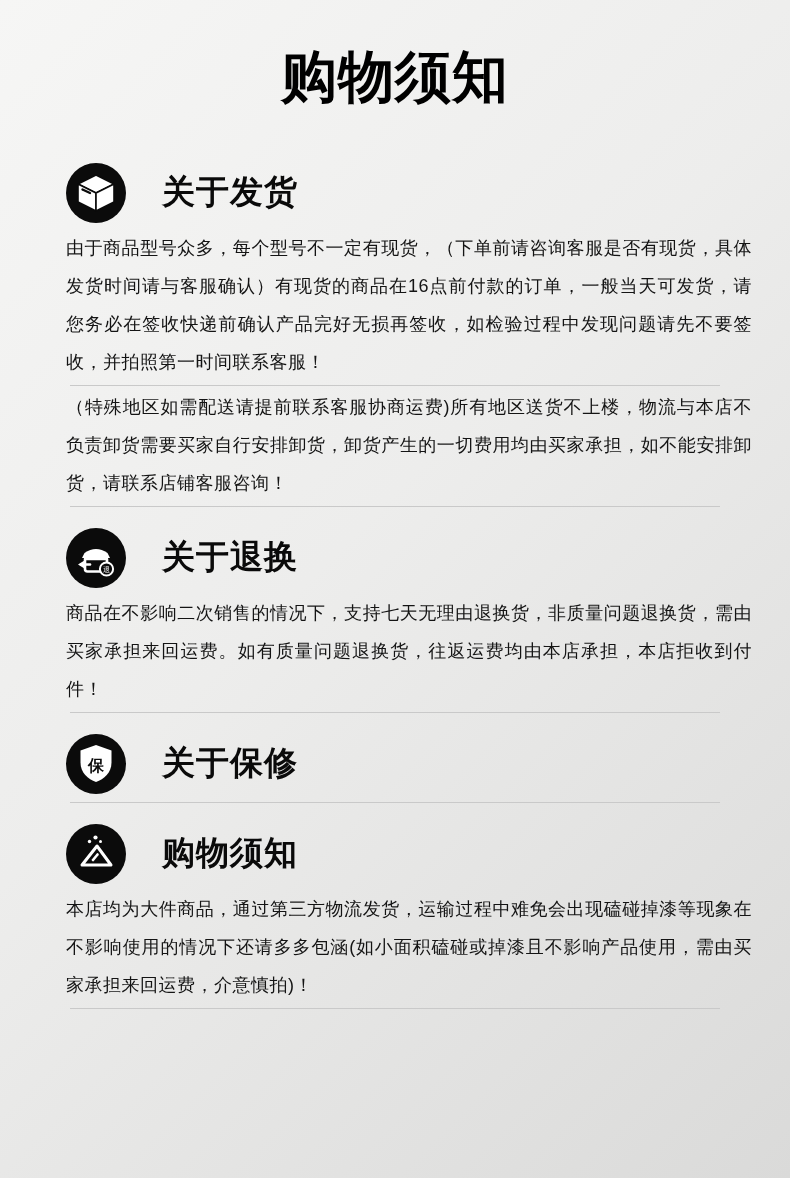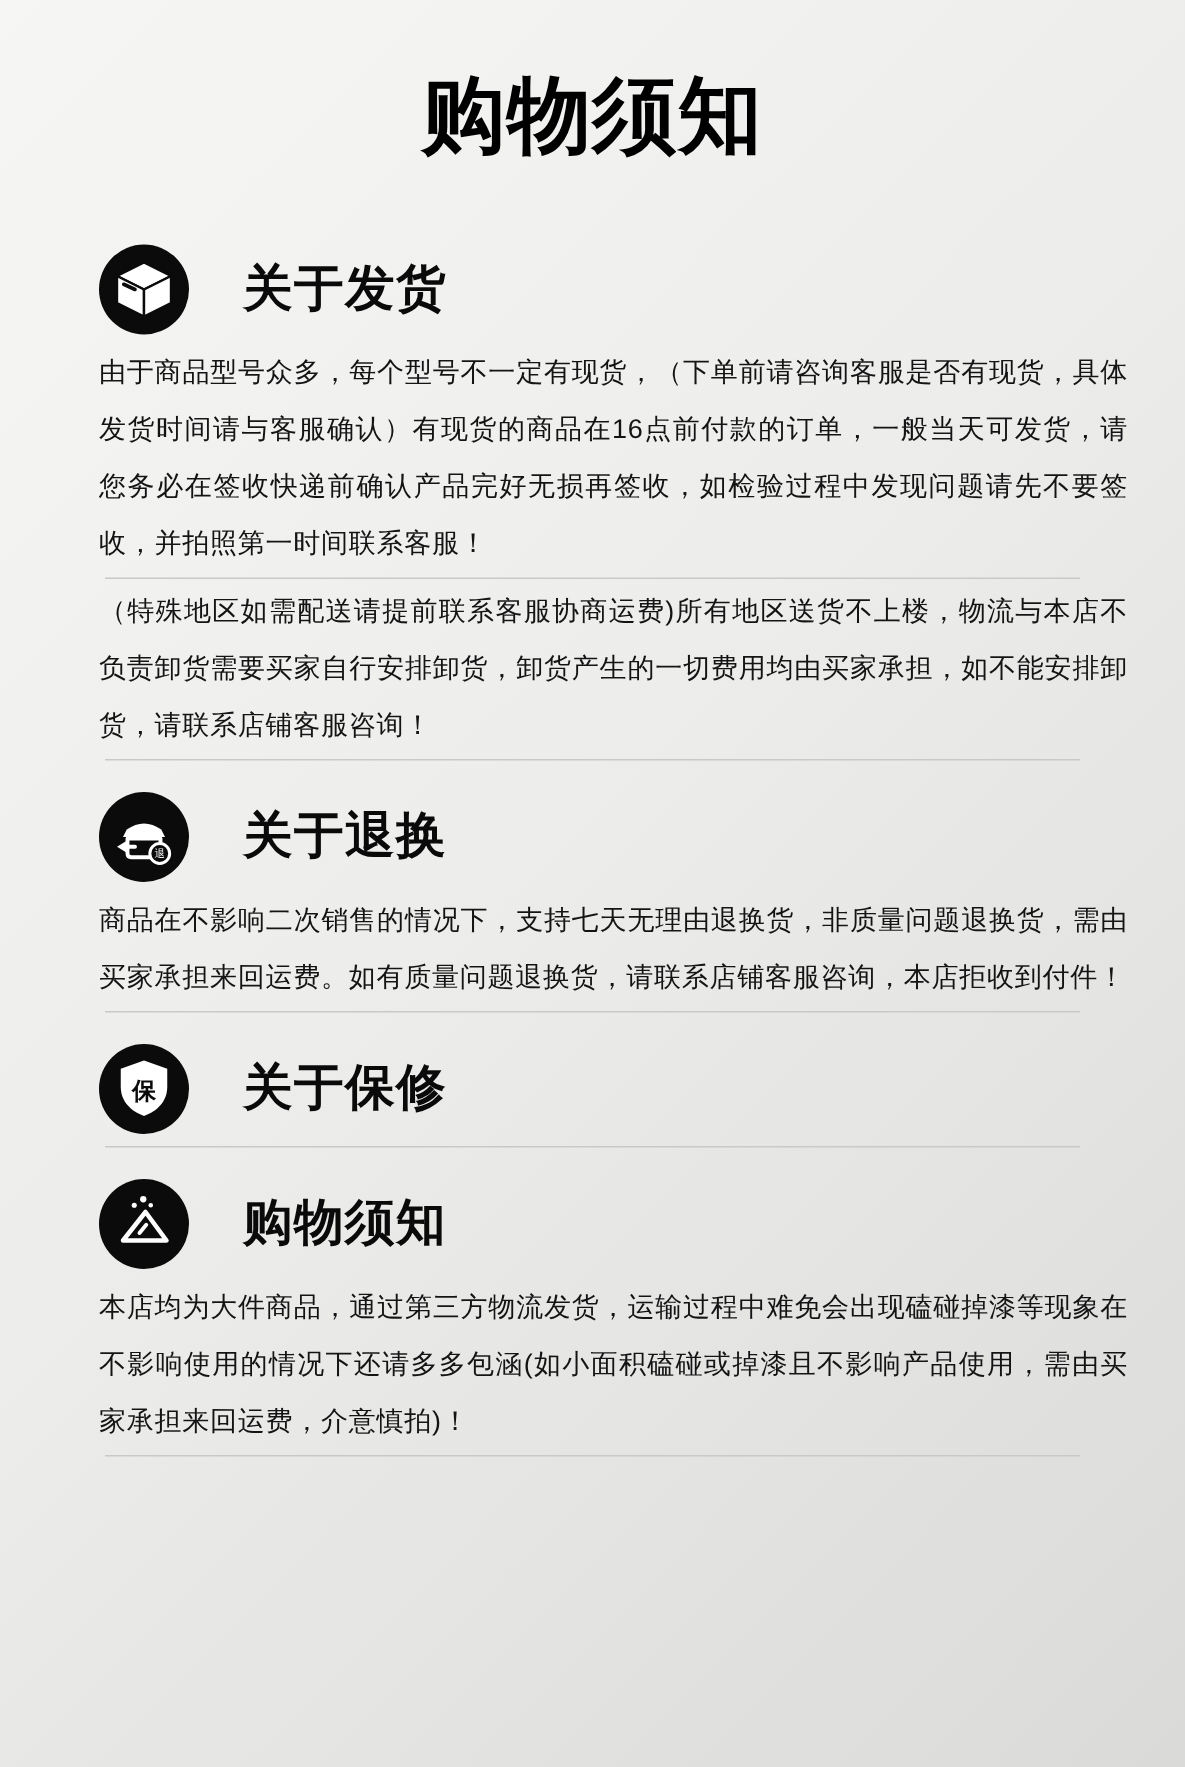--- a/index.html
+++ b/index.html
@@ -105,21 +105,21 @@
         <path d="M18.5 25 q11.5 -8 23 0 l2.5 5 h-28 z" fill="#ffffff"></path>
         <path d="M19 31 h22 v10 q0 2.5 -2.5 2.5 h-17 q-2.5 0 -2.5 -2.5 z" fill="none" stroke="#ffffff" stroke-width="2.6" stroke-linejoin="round"></path>
         <line x1="15" y1="36.5" x2="24" y2="36.5" stroke="#ffffff" stroke-width="2.6" stroke-linecap="round"></line>
         <polygon points="12,36.5 18,32.8 18,40.2" fill="#ffffff"></polygon>
         <circle cx="40.5" cy="41" r="6.6" fill="#0b0b0b" stroke="#ffffff" stroke-width="2"></circle>
         <text x="40.5" y="43.6" font-size="7" fill="#ffffff" text-anchor="middle">退</text>
       </svg>
     </div>
     <h2 class="section-heading">关于退换</h2>
   </div>
-  <p class="section-body">商品在不影响二次销售的情况下，支持七天无理由退换货，非质量问题退换货，需由买家承担来回运费。如有质量问题退换货，请联系店铺客服咨询，本店拒收到付件！</p>
+  <p class="section-body">商品在不影响二次销售的情况下，支持七天无理由退换货，非质量问题退换货，需由买家承担来回运费。如有质量问题退换货，往返运费均由本店承担，本店拒收到付件！</p>
   <hr class="divider">
 
   <div class="section-header">
     <div class="icon-circle">
       <svg viewBox="0 0 60 60" aria-hidden="true">
         <path d="M30 11 l15.5 5.5 v12 c0 10.5 -7.5 16.5 -15.5 19.5 c-8 -3 -15.5 -9 -15.5 -19.5 v-12 z" fill="#ffffff"></path>
         <text x="30" y="36.5" font-size="16" font-weight="bold" fill="#0b0b0b" text-anchor="middle">保</text>
       </svg>
     </div>
     <h2 class="section-heading">关于保修</h2>

